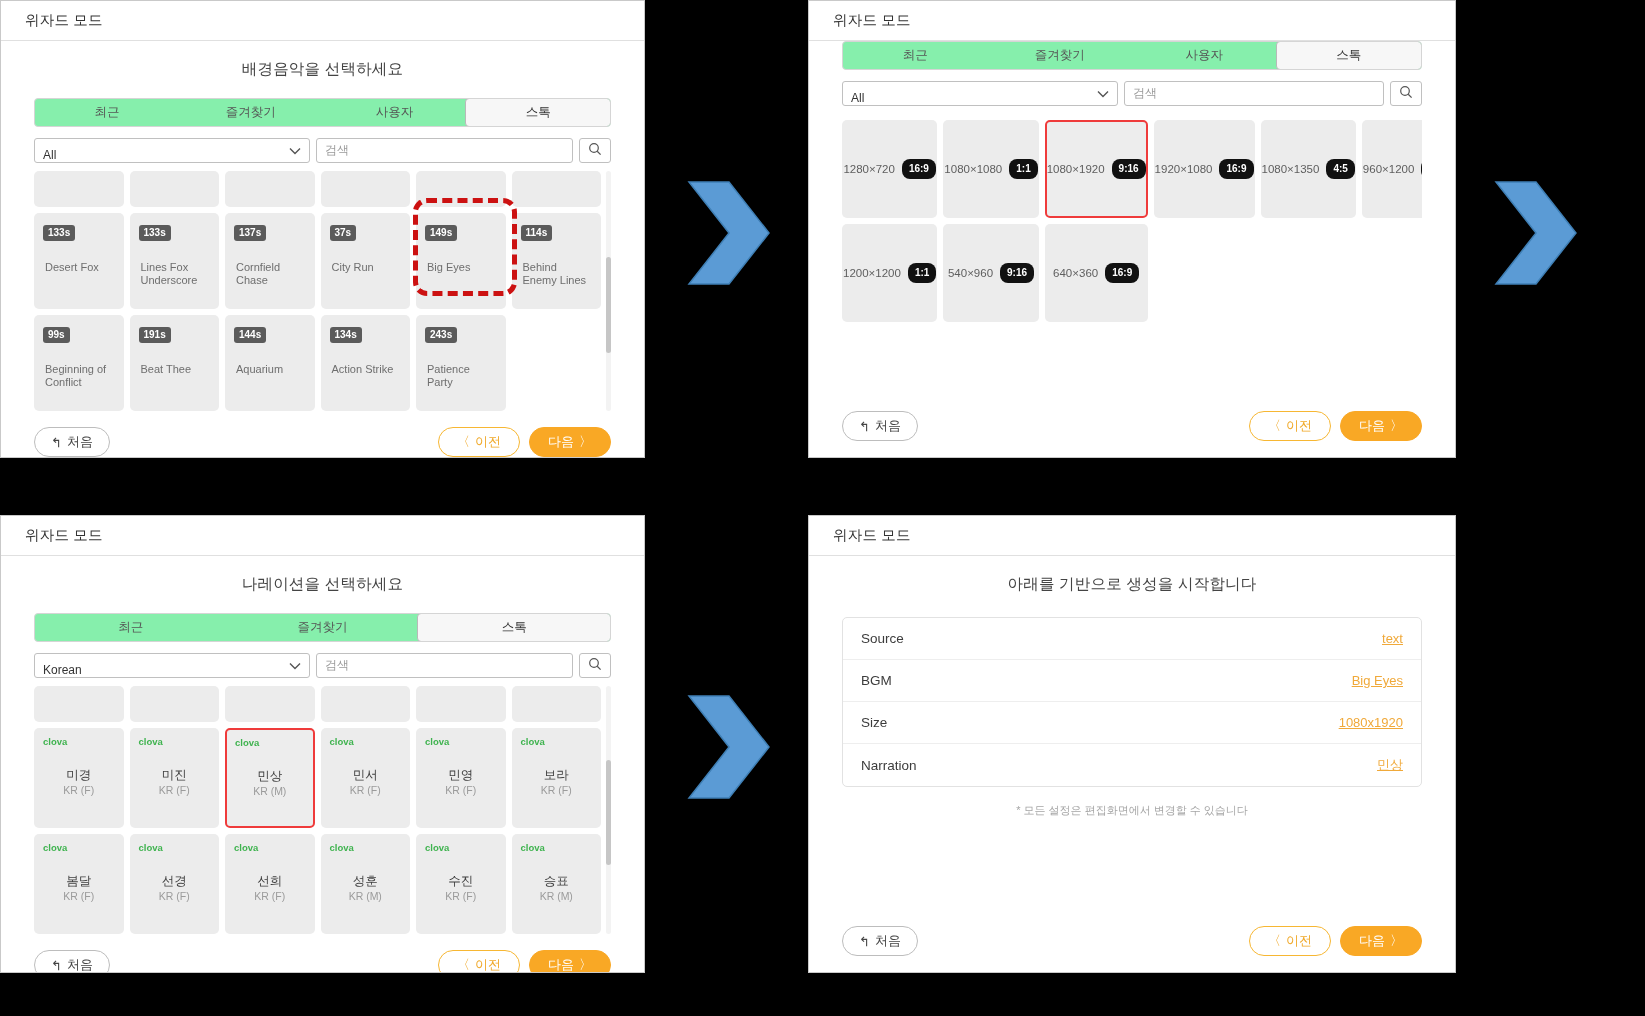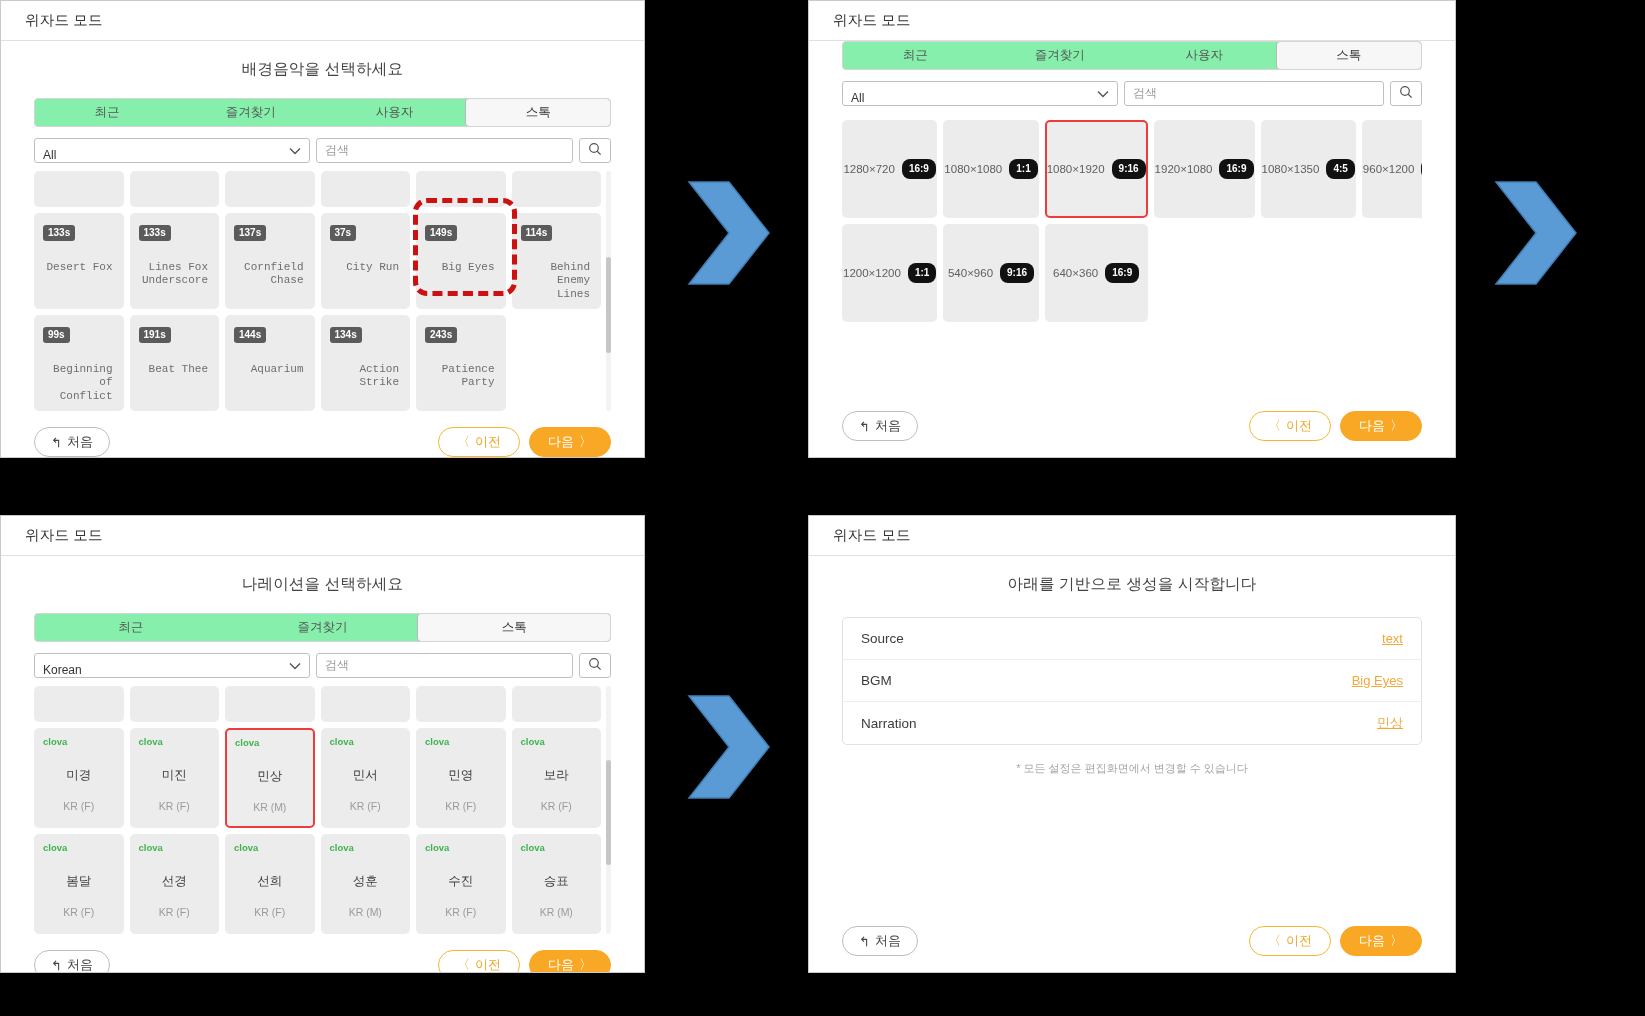--- a/index.html
+++ b/index.html
@@ -166,39 +166,39 @@
     border-radius: 3px;
     line-height: 1.15;
   }
   .card-title {
     margin-top: 20px;
     font-size: 11px;
     color: #6e6e6e;
     text-align: center;
     line-height: 1.25;
   }
-  .card.bgm .card-title { text-align: right; padding: 0 2px; font-family: Liberation Mono, monospace; }
+  .card.bgm .card-title { text-align: left; padding: 0 2px; }
   .size-label { font-size: 11.5px; color: #5e5e5e; }
   .ratio-badge {
     background: #111111;
     color: #ffffff;
     font-size: 10px;
     font-weight: bold;
     padding: 4px 7px;
     border-radius: 8px;
     line-height: 1.2;
   }
   .clova-tag {
     align-self: flex-start;
     font-size: 9.5px;
     color: #3fb34f;
     font-weight: bold;
   }
   .voice-name { margin-top: 20px; font-size: 12.5px; color: #3d3d3d; }
-  .voice-meta { margin-top: 16px; font-size: 10.5px; color: #9b9b9b; }
+  .voice-meta { margin-top: 0; font-size: 10.5px; color: #9b9b9b; }
 
   .vscroll {
     position: absolute;
     top: 0; right: 0;
     width: 5px;
     height: 100%;
     background: #f3f3f3;
     border-radius: 3px;
   }
   .vscroll .thumb {
@@ -619,20 +619,24 @@
       <div class="summary" id="p4-summary">
           <div class="summary-row">
             <div class="summary-key">Source</div>
             <div class="summary-val">text</div>
           </div>
           <div class="summary-row">
             <div class="summary-key">BGM</div>
             <div class="summary-val">Big Eyes</div>
           </div>
           <div class="summary-row">
+            <div class="summary-key">Size</div>
+            <div class="summary-val">1080x1920</div>
+          </div>
+          <div class="summary-row">
             <div class="summary-key">Narration</div>
             <div class="summary-val">민상</div>
           </div>
         </div>
       <div class="note">* 모든 설정은 편집화면에서 변경할 수 있습니다</div>
     </div>
     <div class="footer">
       <div class="btn btn-home">
         <span>↰</span>
         <span>처음</span>

